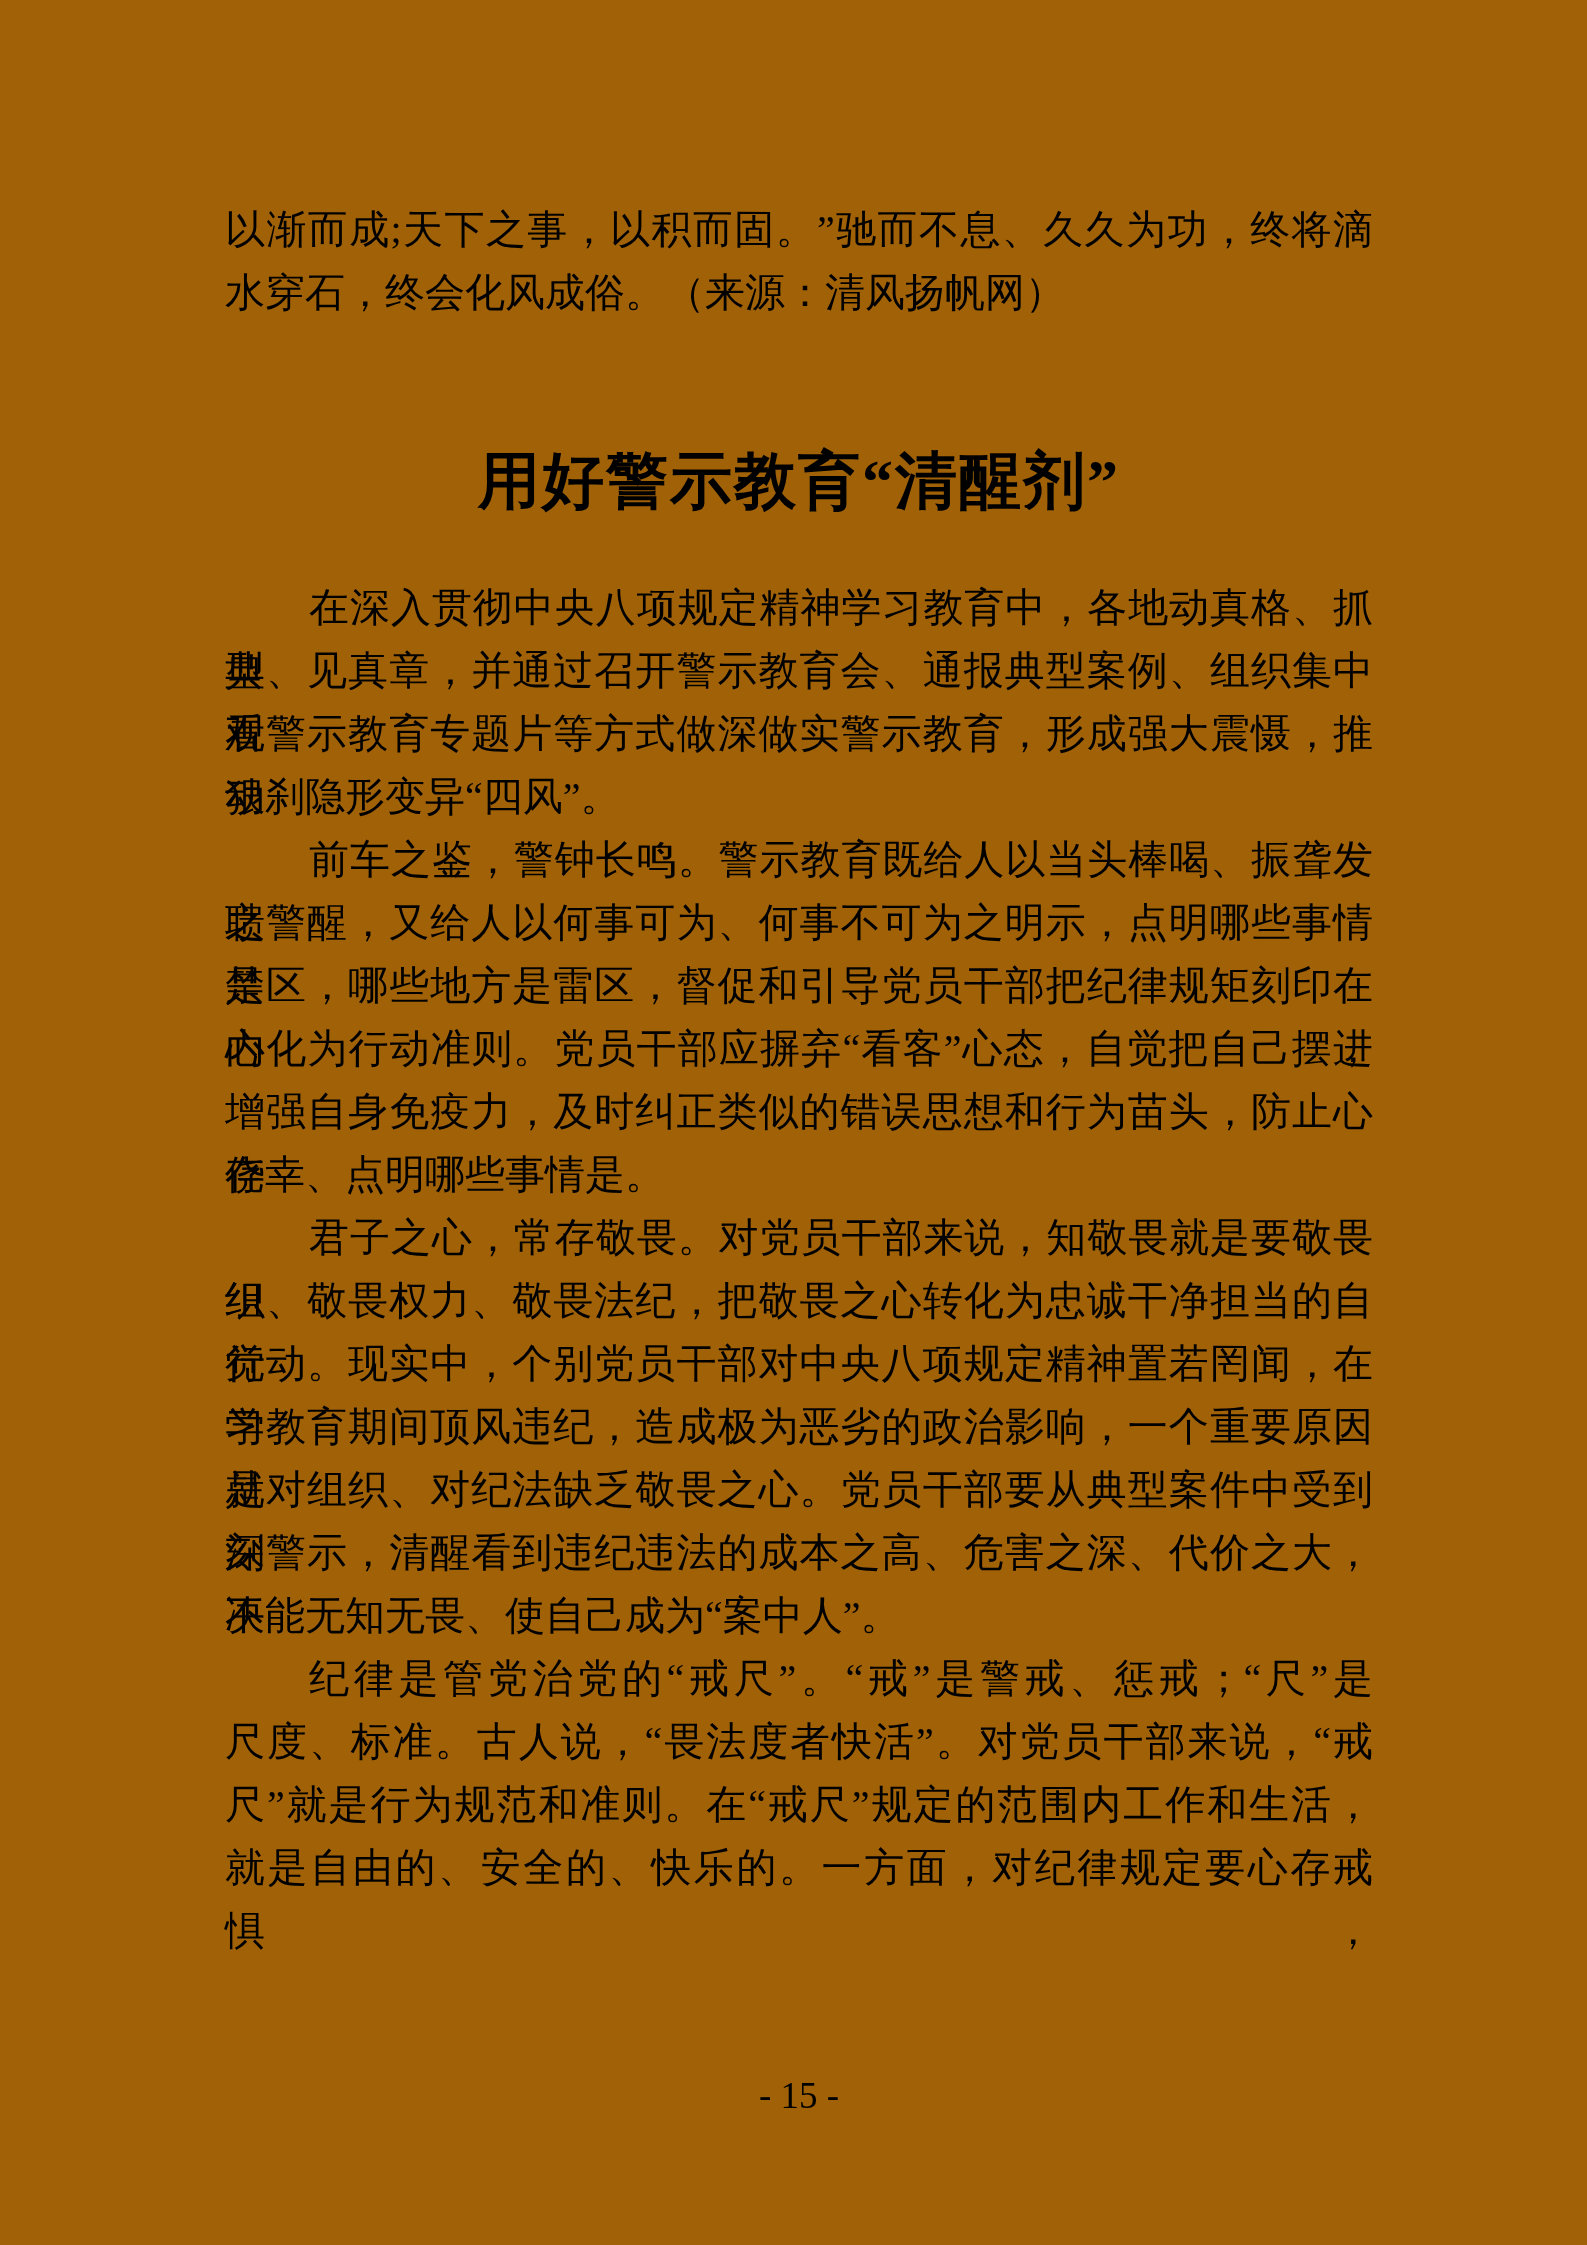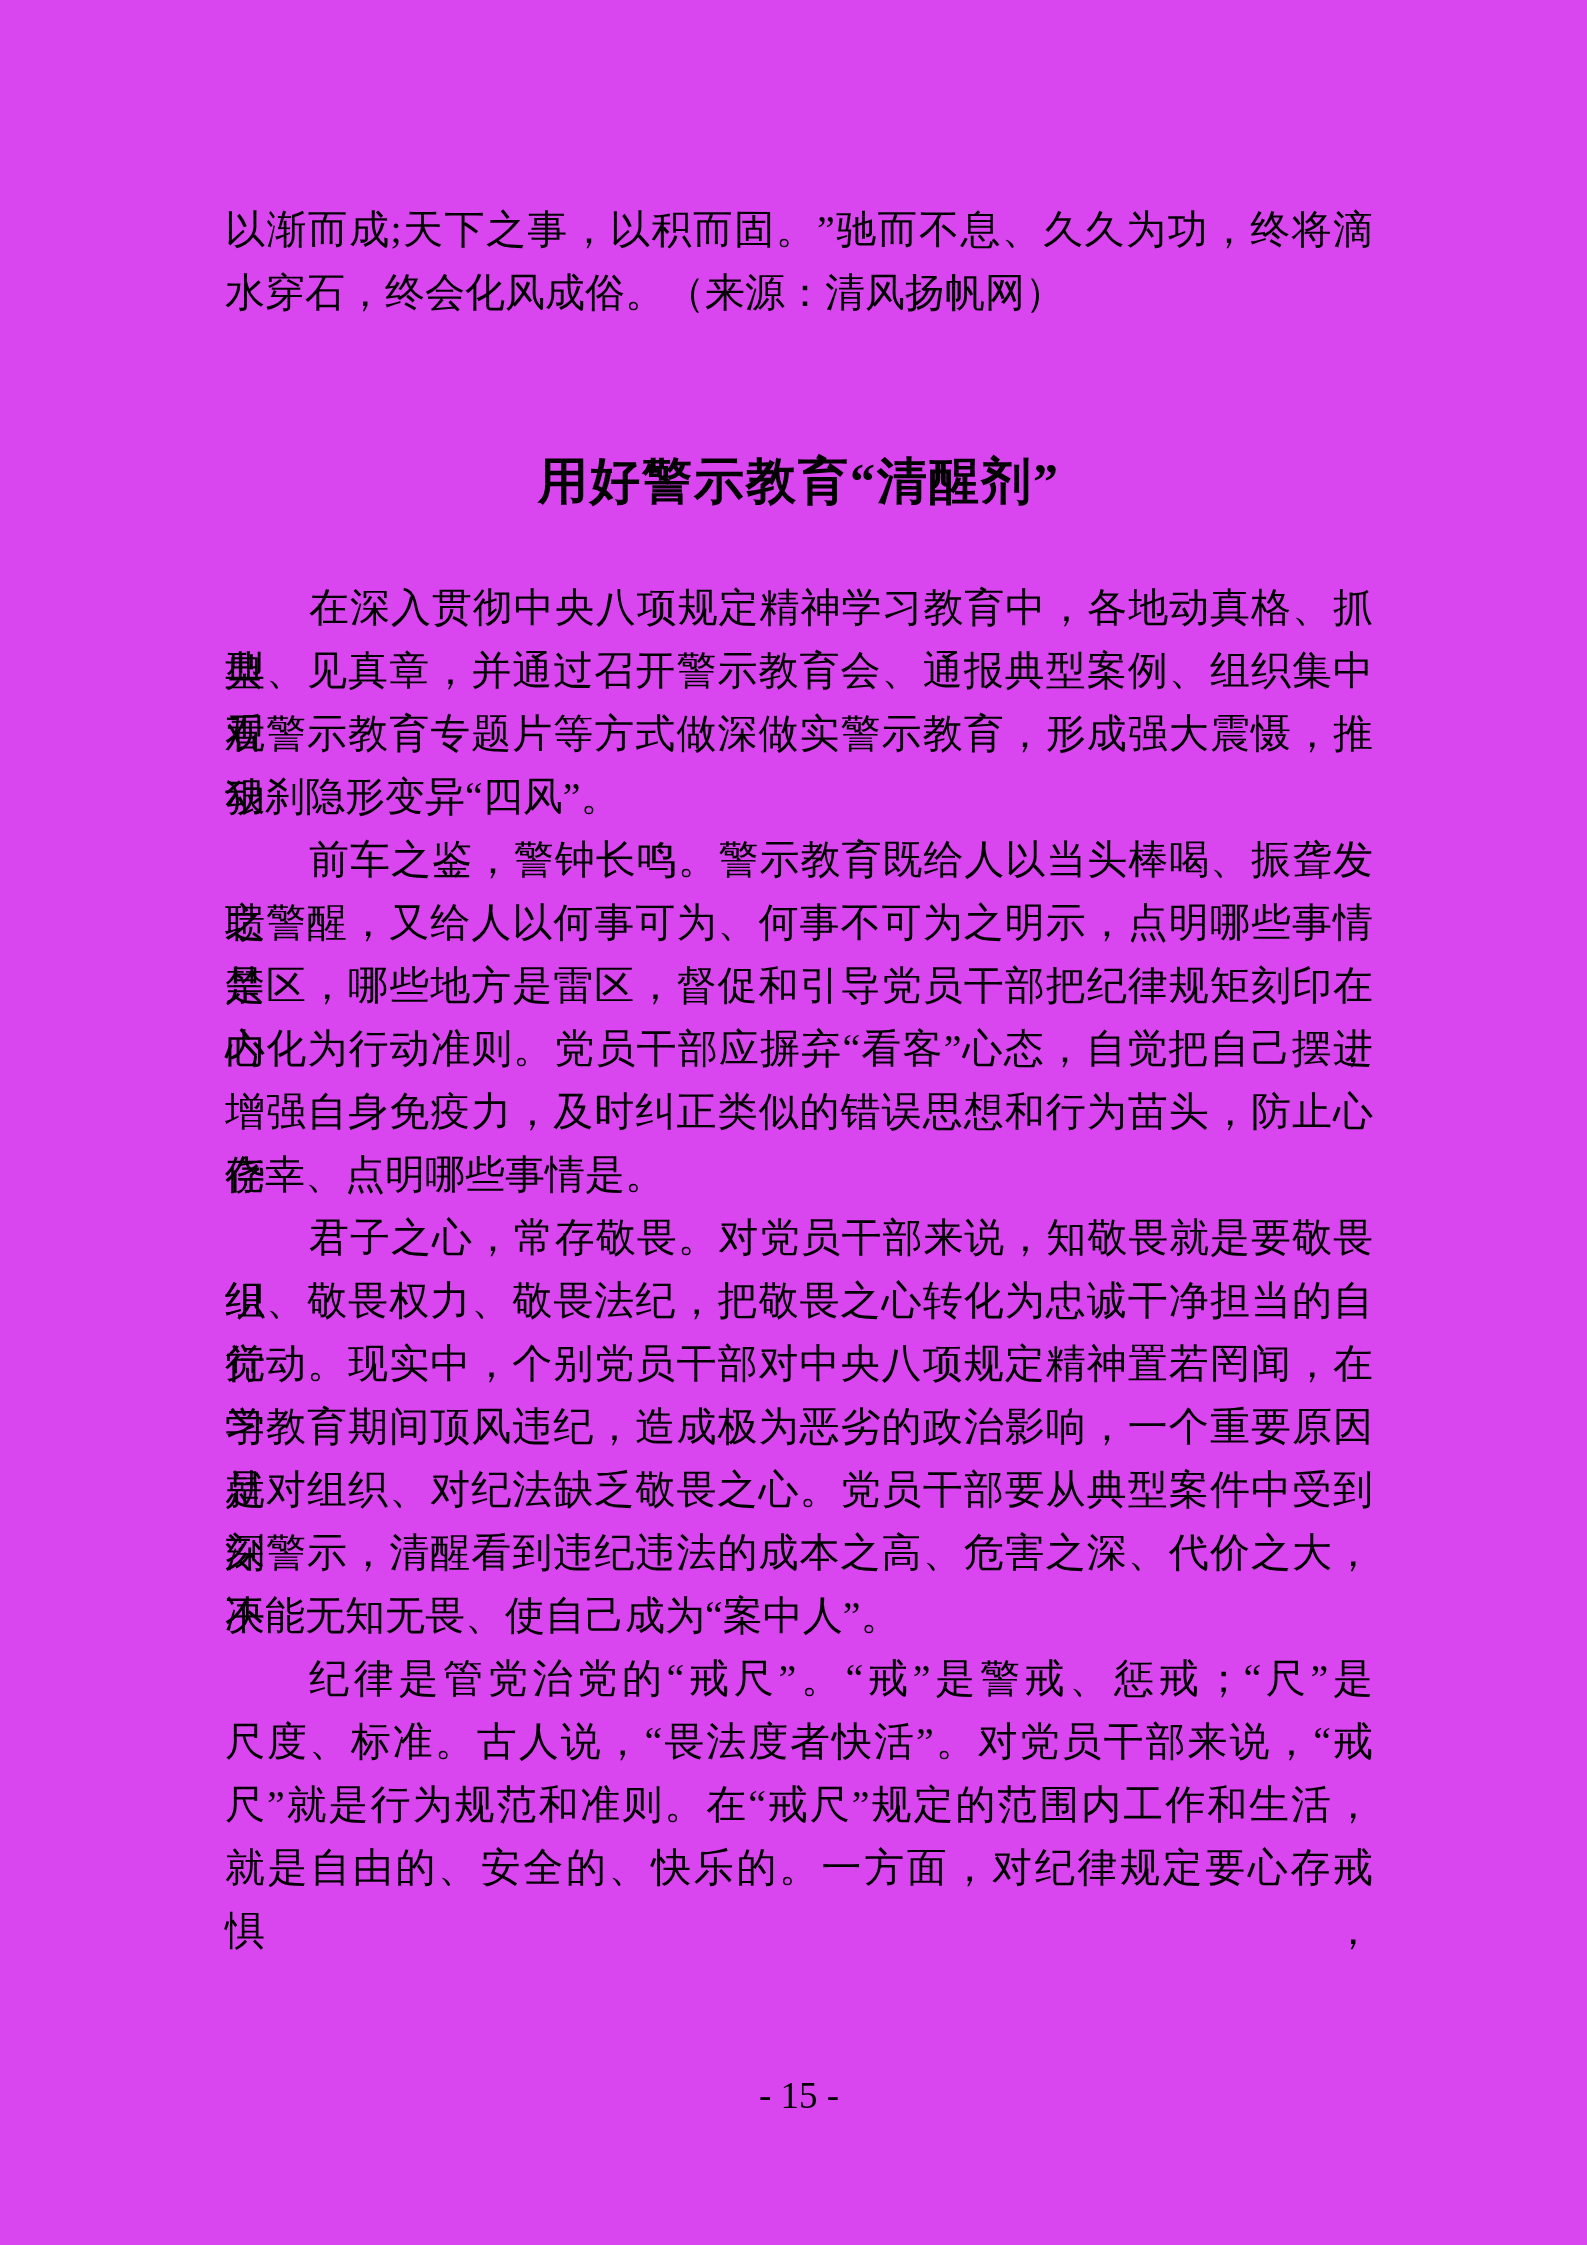--- a/index.html
+++ b/index.html
@@ -1,19 +1,19 @@
 <!DOCTYPE html>
 <html><head>
 <meta charset="utf-8">
 <style>
   html,body{margin:0;padding:0;background:#888;}
   .page{
     position:relative;
     width:1587px;height:2245px;
-    background:#d946ef;
+    background:#a16207;
     margin:0 auto;
     overflow:hidden;
     font-family:"Liberation Serif","DejaVu Serif",serif;
     color:#000;
   }
   .content{
     position:absolute;
     left:225px;top:198px;
     width:1148px;
   }
@@ -36,21 +36,21 @@
   }
   .spacer{height:63px;}
   .section-header{
     font-weight:bold;
     font-size:42px;
     text-align:left;
     text-align-last:left;
   }
   .article-title{
     font-weight:bold;
-    font-size:50px;
+    font-size:62px;
     text-align:center;
     text-align-last:center;
     letter-spacing:2px;
   }
   .pagenum{
     position:absolute;
     left:225px;top:2072px;
     width:1148px;
     text-align:center;
     font-size:37px;

